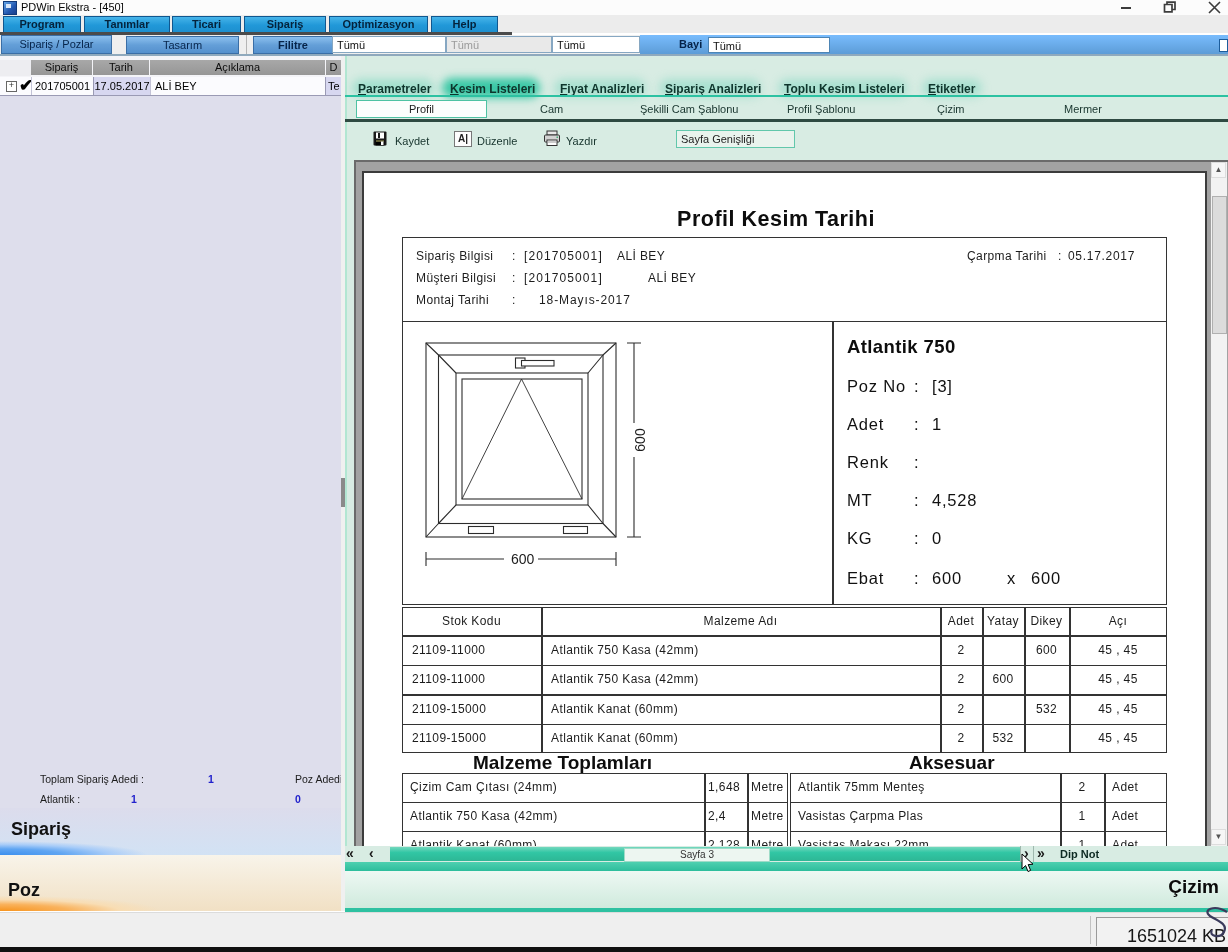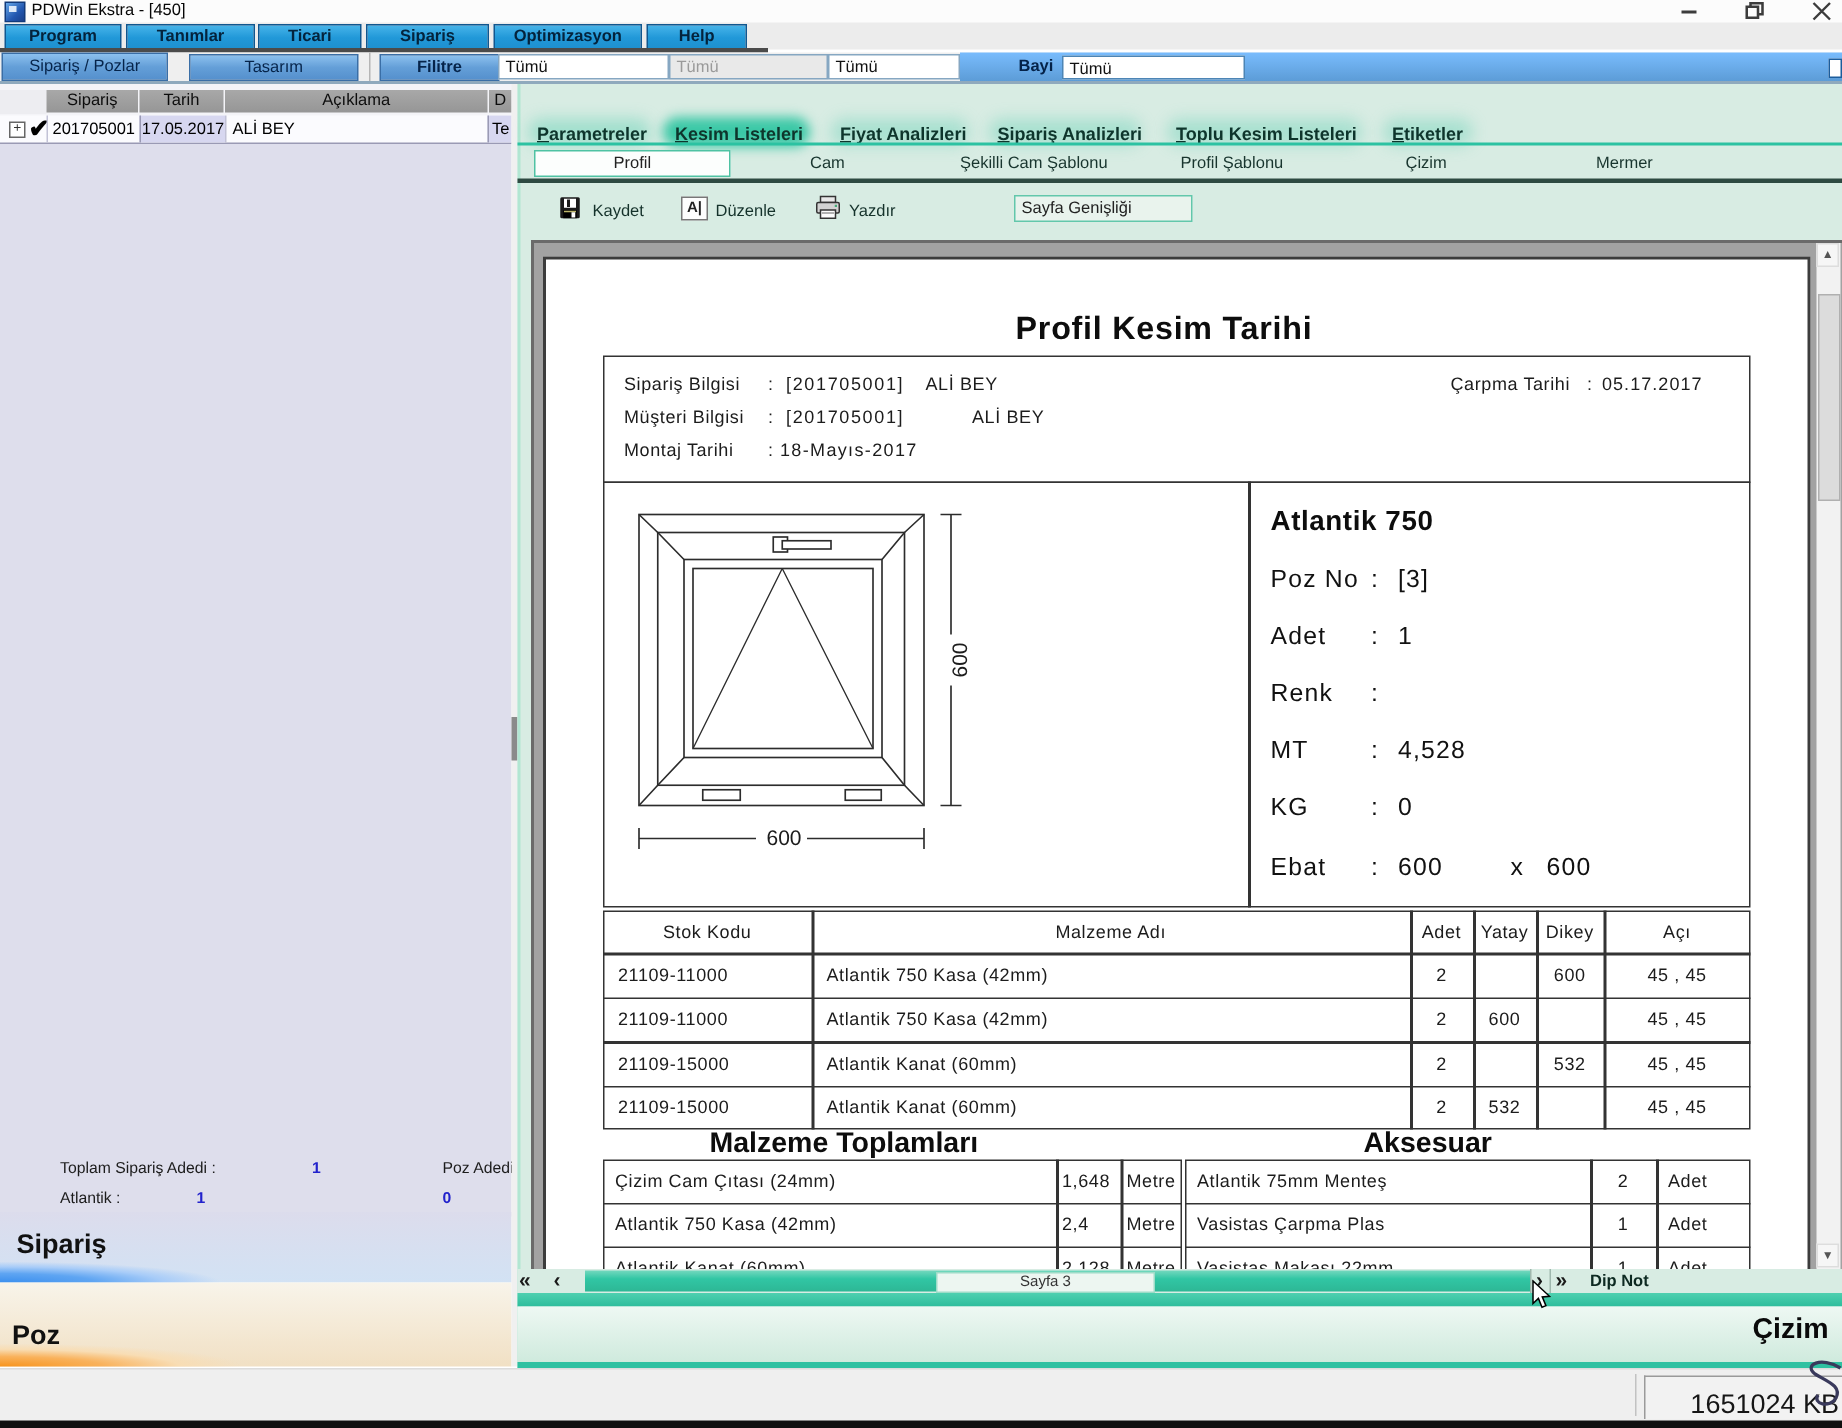--- a/index.html
+++ b/index.html
@@ -157,21 +157,21 @@
 <div class="a rt" style="left:416px;top:249px">Sipariş Bilgisi</div>
 <div class="a rt" style="left:512px;top:249px">:</div>
 <div class="a rt" style="left:524px;top:249px;letter-spacing:1.1px">[201705001]</div>
 <div class="a rt" style="left:617px;top:249px">ALİ BEY</div>
 <div class="a rt" style="left:416px;top:271px">Müşteri Bilgisi</div>
 <div class="a rt" style="left:512px;top:271px">:</div>
 <div class="a rt" style="left:524px;top:271px;letter-spacing:1.1px">[201705001]</div>
 <div class="a rt" style="left:648px;top:271px">ALİ BEY</div>
 <div class="a rt" style="left:416px;top:293px">Montaj Tarihi</div>
 <div class="a rt" style="left:512px;top:293px">:</div>
-<div class="a rt" style="left:520px;top:293px;letter-spacing:.9px">18-Mayıs-2017</div>
+<div class="a rt" style="left:539px;top:293px;letter-spacing:.9px">18-Mayıs-2017</div>
 <div class="a rt" style="left:967px;top:249px">Çarpma Tarihi</div>
 <div class="a rt" style="left:1058px;top:249px">:</div>
 <div class="a rt" style="left:1068px;top:249px;font-size:12px;letter-spacing:.7px">05.17.2017</div>
 
 <div class="a bl" style="left:402px;top:321px;width:765px;height:284px;border-width:1.5px;box-sizing:border-box"></div>
 <div class="a vl" style="left:832px;top:321px;height:284px"></div>
 
 <svg class="a" style="left:420px;top:335px" width="240" height="245" fill="none" stroke="#2c2c2c" stroke-width="1.1">
   <rect x="6" y="8" width="190" height="194"></rect>
   <rect x="18.5" y="20" width="164.5" height="168.5"></rect>

